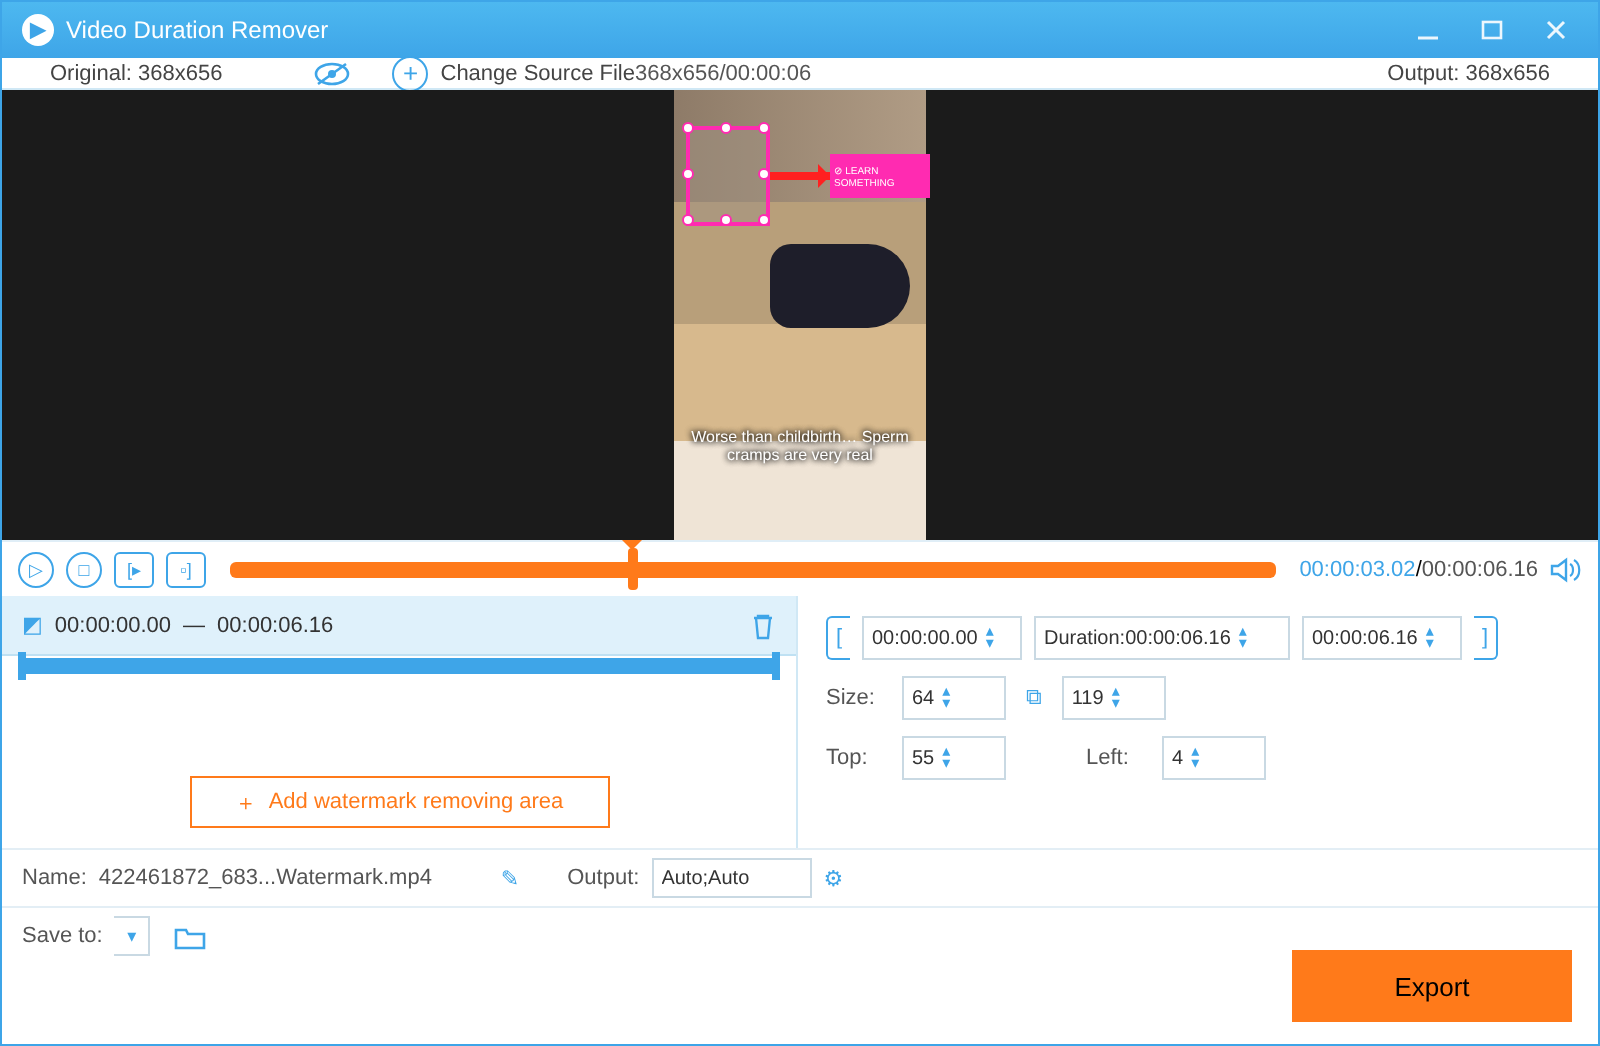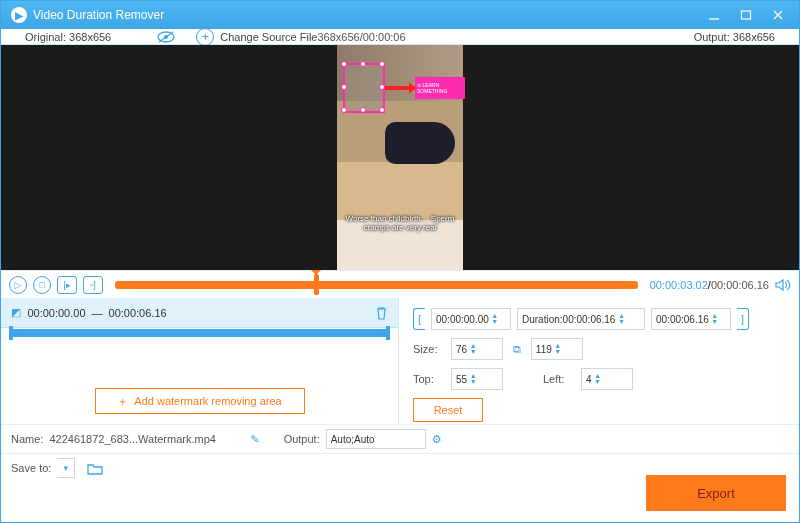--- a/index.html
+++ b/index.html
@@ -65,21 +65,21 @@
 .spin .arrs { display:flex; flex-direction:column; margin-left:4px; line-height:6px; font-size:8px; color:#3ea5e8; cursor:pointer;}
 .lbl { width:32px; text-align:left; }
 .link { color:#3ea5e8; margin:0 4px;}
 .reset { margin-top:4px; width:70px; height:24px; border:1px solid #ff7a1a; color:#ff7a1a; font-size:11px; display:flex;align-items:center;justify-content:center;cursor:pointer;}
 
 
 .brow { height:29px; border-top:1px solid #e3eef5; display:flex; align-items:center; padding:0 10px; font-size:11px; color:#555; gap:6px;}
 .brow input.txt { height:20px; border:1px solid #c9d9e3; font-size:10px; padding:0 4px; color:#333;}
 .pencil,.gear,.dd,.folder { color:#3ea5e8; cursor:pointer; }
 .dd { width:18px; height:20px; border:1px solid #c9d9e3; border-left:none; display:flex;align-items:center;justify-content:center; font-size:9px;}
-.export { position:absolute; right:14px; bottom:12px; width:140px; height:36px; background:#ff7a1a; color:#7f1d1d; font-size:13px; display:flex;align-items:center;justify-content:center; cursor:pointer;}
+.export { position:absolute; right:14px; bottom:12px; width:140px; height:36px; background:#ff7a1a; color:#000000; font-size:13px; display:flex;align-items:center;justify-content:center; cursor:pointer;}
 
 svg { display:block; }
 </style>
 </head>
 <body>
 
 <div class="titlebar">
   <div class="logo">▶</div>
   <span>Video Duration Remover</span>
   <div class="wctl">
@@ -192,21 +192,21 @@
         </div>
       <div class="spin" style="width:80px">
           <span>00:00:06.16</span>
           <span class="arrs">▴<br>▾</span>
         </div>
       <div class="bracket r">]</div>
     </div>
     <div class="r-row">
       <span class="lbl">Size:</span>
       <div class="spin" style="width:52px">
-          <span>76</span>
+          <span>64</span>
           <span class="arrs">▴<br>▾</span>
         </div>
       <span class="link">⧉</span>
       <div class="spin" style="width:52px">
           <span>119</span>
           <span class="arrs">▴<br>▾</span>
         </div>
     </div>
     <div class="r-row">
       <span class="lbl">Top:</span>
@@ -214,33 +214,30 @@
           <span>55</span>
           <span class="arrs">▴<br>▾</span>
         </div>
       <span style="width:28px"></span>
       <span class="lbl">Left:</span>
       <div class="spin" style="width:52px">
           <span>4</span>
           <span class="arrs">▴<br>▾</span>
         </div>
     </div>
-    <div class="reset">
-        <span>Reset</span>
-      </div>
   </div>
 </div>
 
 <div class="brow">
   <span>Name:</span>
   <span style="width:195px;overflow:hidden;white-space:nowrap;">422461872_683...Watermark.mp4</span>
   <span class="pencil">✎</span>
   <span style="width:12px"></span>
   <span>Output:</span>
-  <input class="txt" style="width: 100px;" value="Auto;Auto">
+  <input class="txt" style="width: 80px;" value="Auto;Auto">
   <span class="gear">⚙</span>
 </div>
 
 <div class="brow" style="position:relative">
   <span>Save to:</span>
   <span class="dd">▾</span>
   <span class="folder" style="margin-left:6px">
       <svg width="16" height="13">
         <path d="M1 3h5l1 2h8v7H1z" fill="none" stroke="#3ea5e8" stroke-width="1.3"></path>
       </svg>

